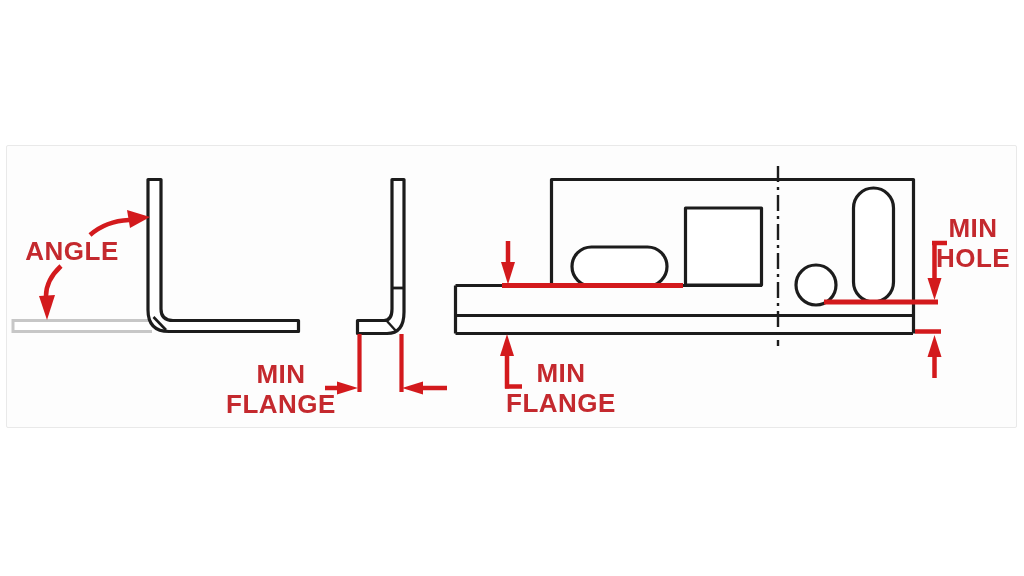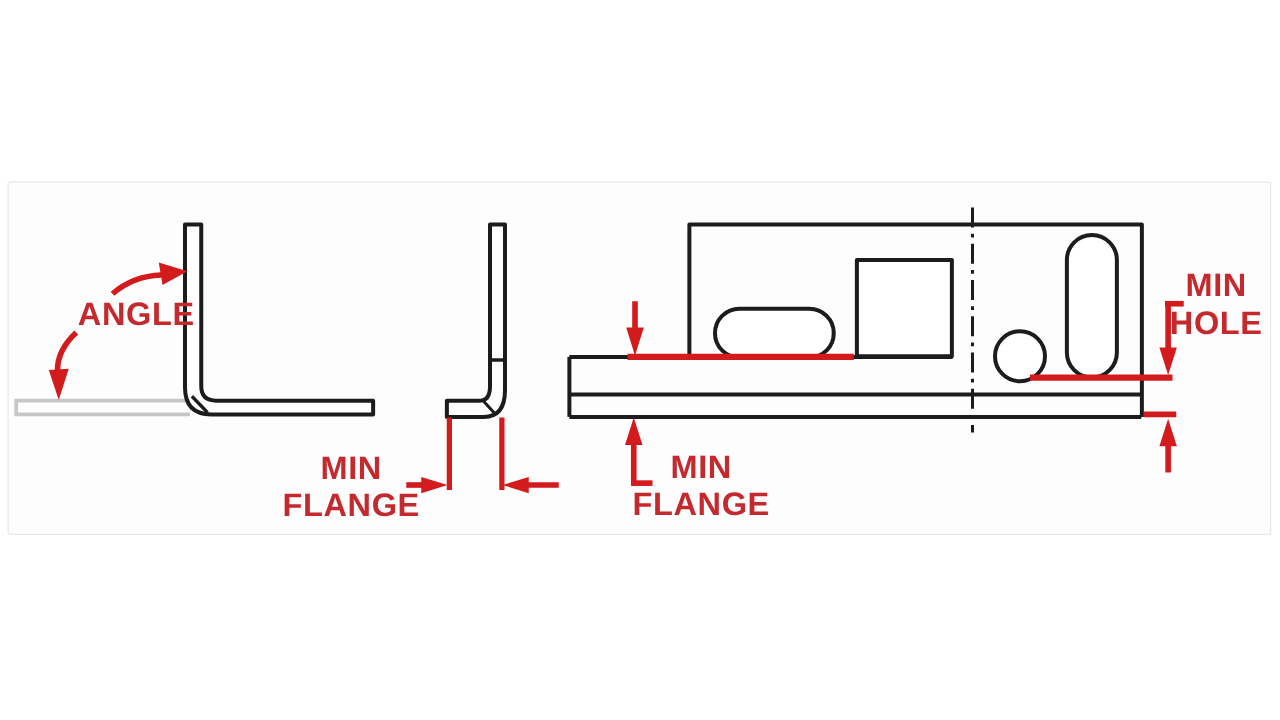--- a/index.html
+++ b/index.html
@@ -88,21 +88,21 @@
     <path class="r" stroke-width="5" d="M824,302 H938"></path>
     <path class="r" stroke-width="4.5" d="M932,243 H947"></path>
     <path class="r" stroke-width="4.5" d="M934.5,241 V280"></path>
     <polygon class="rh" points="934.5,300 927.5,278 941.5,278"></polygon>
     <path class="r" stroke-width="4.5" d="M915,331.5 H941"></path>
     <polygon class="rh" points="934.5,335 927.5,357 941.5,357"></polygon>
     <path class="r" stroke-width="4.5" d="M934.5,355 V378"></path>
   </g>
 </svg>
 
-<div class="lbl" style="left:72px;top:251px;margin-left:37px;">
+<div class="lbl" style="left:72px;top:251px;">
   <span>ANGLE</span>
 </div>
 
 <div class="lbl" style="left:281px;top:389px;">
   <span>MIN</span>
   <span>FLANGE</span>
 </div>
 
 <div class="lbl" style="left:561px;top:388px;">
   <span>MIN</span>

